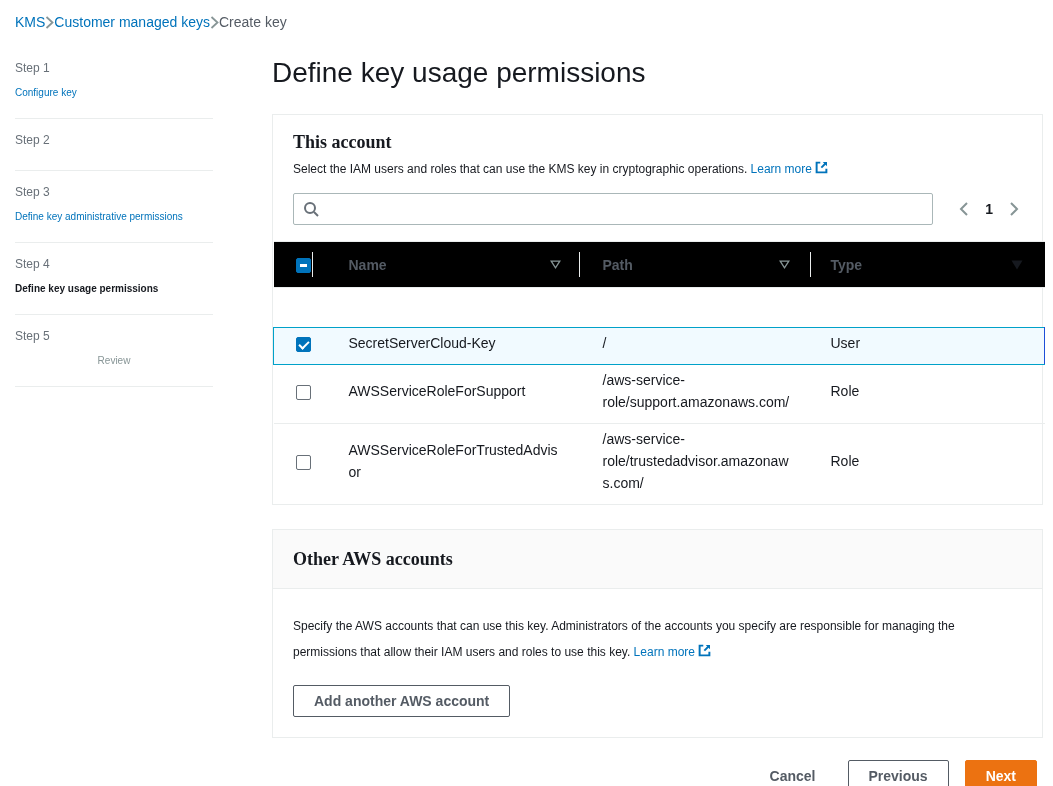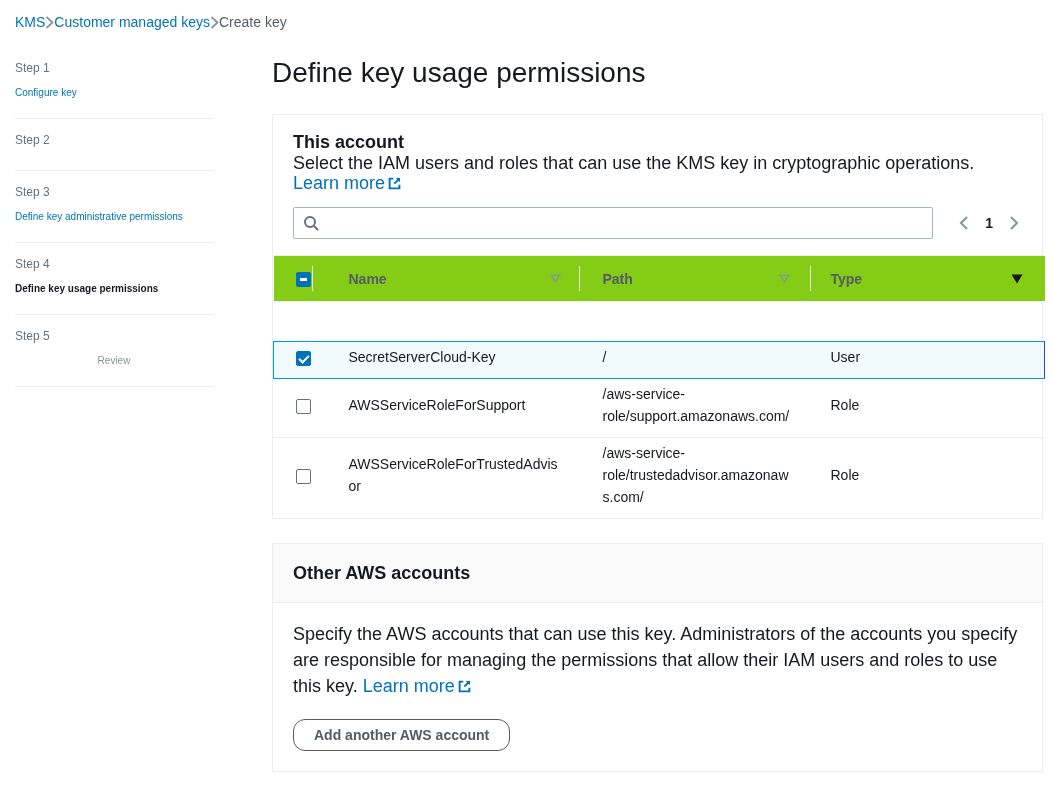--- a/index.html
+++ b/index.html
@@ -26,38 +26,38 @@
   .step.current .step-name { color:#16191f; font-weight:700; cursor:default; }
   .step.future .step-name { color:#879596; cursor:default;text-align:center; }
 
   .main { width:771px; margin-left:59px; margin-top:16px; }
   h1 { font-size:28px; font-weight:400; line-height:34px; margin:10px 0 24px; color:#16191f; }
 
   
   .card { border:1px solid #eaeded; background:#fff; }
   .card + .card { margin-top:24px; }
   .card1-header { padding:16px 20px 14px; }
-  .card-title { font-size:18px; font-weight:700; line-height:22px; color:#16191f; }
-  .card-desc { font-size:18px; color:#16191f; line-height:20px; }
+  .card-title { font-size:18px; font-weight:700; line-height:22px; color:#16191f;font-family:Liberation Serif, serif; }
+  .card-desc { font-size:12px; color:#16191f; margin-top:6px; line-height:20px; }
   .learn-more { color:#0073bb; cursor:pointer; white-space:nowrap; }
   .ext-icon { margin-left:3px; vertical-align:-1px; }
 
   
   .toolbar { display:flex; align-items:center; padding:0 20px 16px; }
   .search-wrap { position:relative; width:640px; }
   .search-input { width:100%; height:32px; border:1px solid #aab7b8; border-radius:2px;
     padding:4px 8px 4px 34px; font-size:14px; font-family:inherit; color:#16191f; outline:none; }
   .search-icon { position:absolute; left:10px; top:8px; pointer-events:none; }
   .pagination { margin-left:auto; display:flex; align-items:center; gap:15px; padding-right:2px; }
   .page-btn { background:none; border:none; padding:2px 0; cursor:pointer; display:flex; }
   .page-num { font-size:14px; font-weight:700; color:#16191f; }
 
   
   table { width:100%; border-collapse:collapse; table-layout:fixed; border-top:1px solid #eaeded; font-size:14px; }
-  thead th { background:#84cc16; border-bottom:1px solid #eaeded; height:46px; text-align:left;
+  thead th { background:#000000; border-bottom:1px solid #eaeded; height:46px; text-align:left;
     font-weight:700; color:#545b64; position:relative; padding:0;margin-left:16px; }
   thead th:not(:first-child)::before { content:""; position:absolute; left:0; top:10px; bottom:10px; width:1px; background:#eaeded; }
   .th-inner { display:flex; align-items:center; justify-content:space-between; }
   .col-check-pad { padding-left:22px; }
   .pad-name  { padding-left:37px; padding-right:18px; }
   .pad-path  { padding-left:24px; padding-right:20px; }
   .pad-type  { padding-left:21px; padding-right:22px; }
 
   tbody td { vertical-align:middle; }
   tr.empty-row td { height:40px; }
@@ -72,21 +72,21 @@
     position:relative; background:#fff; vertical-align:middle; cursor:pointer; }
   .cb.on, .cb.ind { background:#0073bb; border-color:#0073bb; }
   .cb.on::after { content:""; position:absolute; left:4px; top:1px; width:4px; height:8px;
     border:solid #fff; border-width:0 2px 2px 0; transform:rotate(45deg); }
   .cb.ind::after { content:""; position:absolute; left:3px; top:5px; width:7px; height:3px; background:#fff; }
 
   
   .card2-header { background:#fafafa; border-bottom:1px solid #eaeded; padding:18px 20px; }
   .card2-body { padding:18px 20px 20px; }
   .card2-body .desc-text { line-height:26px; }
-  .secondary-btn { margin-top:20px; background:#fff; border:1px solid #545b64; border-radius:12px;
+  .secondary-btn { margin-top:20px; background:#fff; border:1px solid #545b64; border-radius:2px;
     color:#545b64; font-weight:700; font-size:14px; line-height:18px; padding:6px 20px;
     font-family:inherit; cursor:pointer;text-align:center; }
 
   
   .footer { display:flex; justify-content:flex-end; align-items:center; margin-top:22px; padding-right:6px; }
   .cancel-btn { background:none; border:none; color:#545b64; font-weight:700; font-size:14px;
     padding:6px 10px; margin-right:22px; font-family:inherit; cursor:pointer; }
   .primary-btn { background:#ec7211; border:1px solid #ec7211; border-radius:2px; color:#fff;
     font-weight:700; font-size:14px; line-height:18px; padding:6px 20px; margin-left:16px;
     font-family:inherit; cursor:pointer; }

